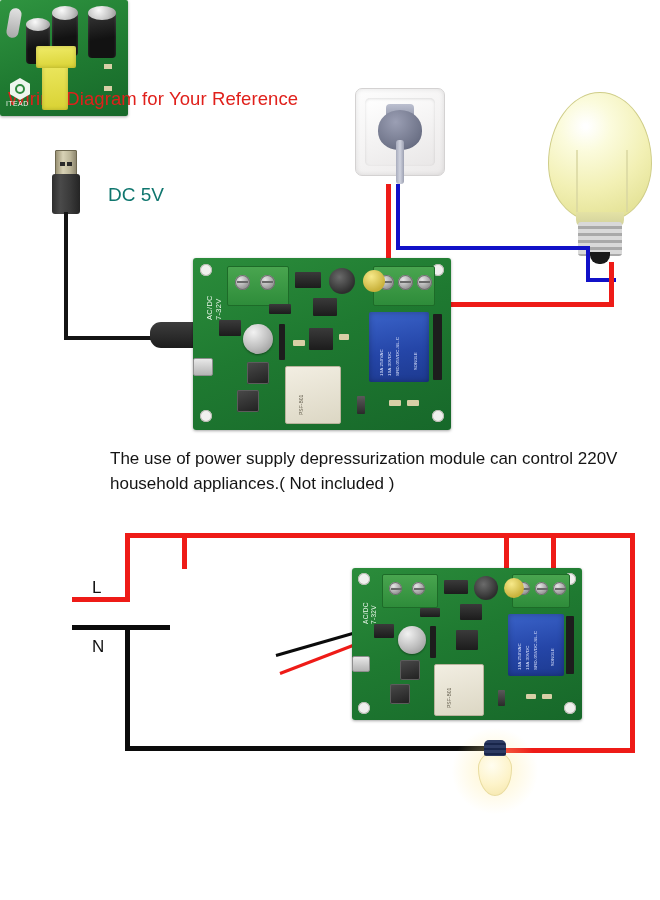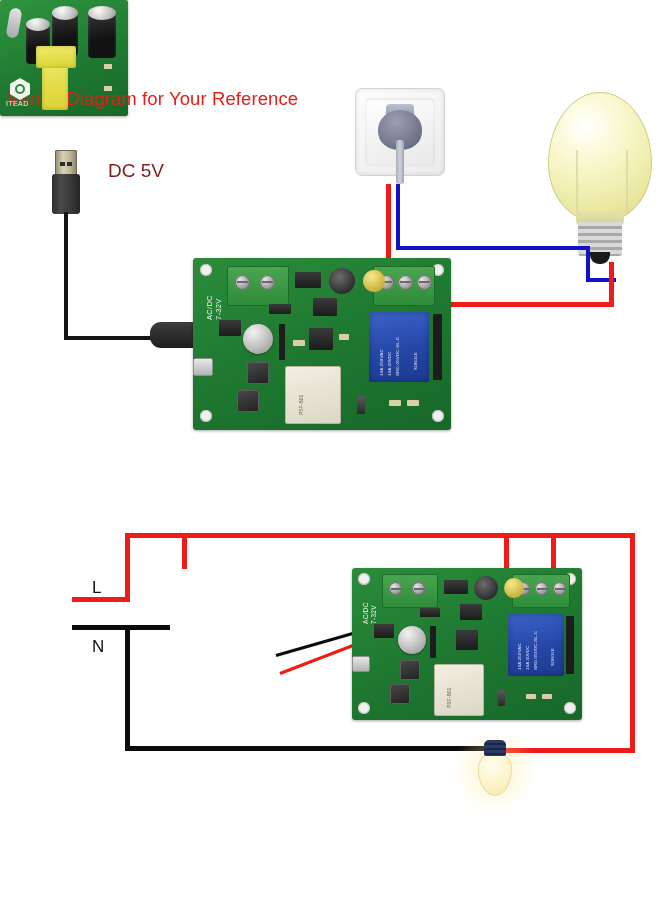--- a/index.html
+++ b/index.html
@@ -4,21 +4,21 @@
 <style>
   html,body{margin:0;padding:0;background:#ffffff;}
   body{width:660px;height:900px;position:relative;overflow:hidden;
        font-family:"Liberation Sans", sans-serif;color:#1a1a1a;}
   .stage{position:absolute;left:0;top:0;width:660px;height:900px;}
   .abs{position:absolute;}
 
   
   #title{left:8px;top:88px;font-size:18.5px;letter-spacing:.1px;
          color:#e0201b;white-space:nowrap;}
-  #dc-label{left:108px;top:160px;font-size:19px;color:#7f1d1d;white-space:nowrap;}
+  #dc-label{left:108px;top:184px;font-size:19px;color:#0f766e;white-space:nowrap;}
   #mid-note{left:110px;top:446px;width:520px;font-size:17px;line-height:25px;color:#141414;}
   .wire-label{font-size:17px;color:#111;}
   #label-L{left:92px;top:578px;color:#111;}
   #label-N{left:92px;top:637px;color:#111;}
 
   
   .w{position:absolute;background:#111;}
   .red{background:#ee1b17;}
   .blue{background:#1111c8;}
   .blk{background:#0b0b0b;}
@@ -232,20 +232,24 @@
     <div class="btn" style="left:44px;top:132px;width:22px;height:22px;"></div>
 
     <div class="wifi" style="left:92px;top:108px;width:56px;height:58px;">
       <div class="wtxt" style="left:12px;top:48px;">PSF-B01</div>
     </div>
     <div class="ind" style="left:164px;top:138px;width:8px;height:18px;"></div>
     <div class="res" style="left:196px;top:142px;width:12px;height:6px;"></div>
     <div class="res" style="left:214px;top:142px;width:12px;height:6px;"></div>
   </div>
 
+  <div class="abs" id="mid-note">
+    <span>The use of power supply depressurization module can control 220V</span>
+    <span>household appliances.( Not included )</span>
+  </div>
 
   <div class="abs wire-label" id="label-L">L</div>
   <div class="abs wire-label" id="label-N">N</div>
 
   <div class="abs w red" style="left:72px;top:597px;width:58px;height:5px;"></div>
   <div class="abs w red" style="left:125px;top:533px;width:5px;height:69px;"></div>
   <div class="abs w red" style="left:125px;top:533px;width:430px;height:5px;"></div>
 
   <div class="abs w red" style="left:182px;top:533px;width:5px;height:36px;"></div>
 

